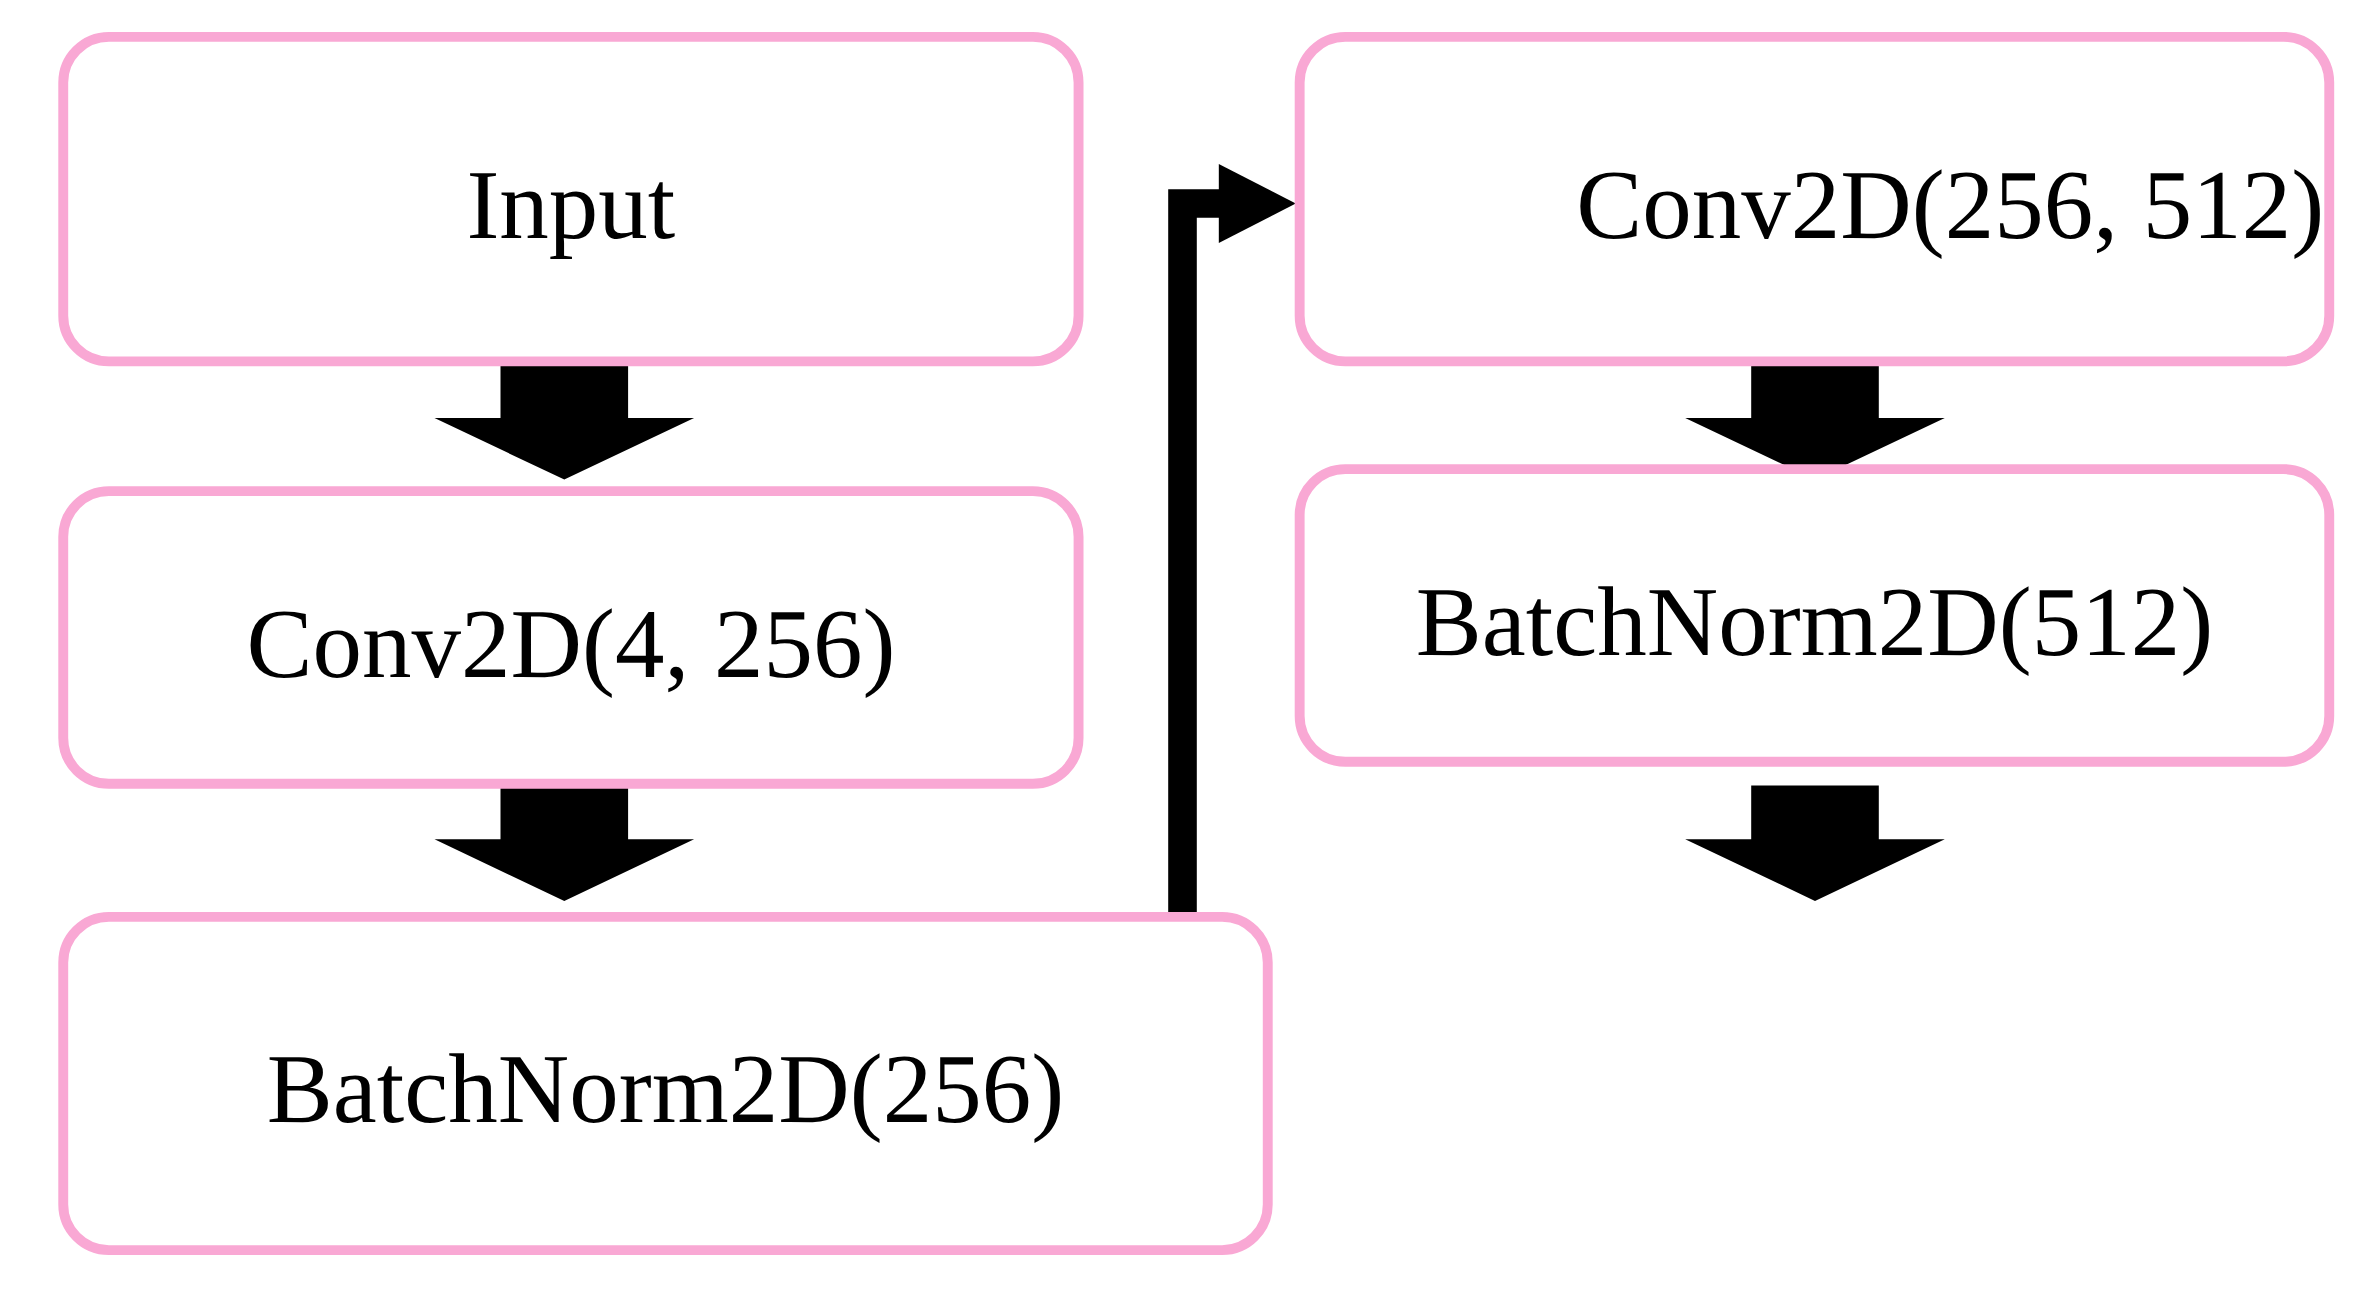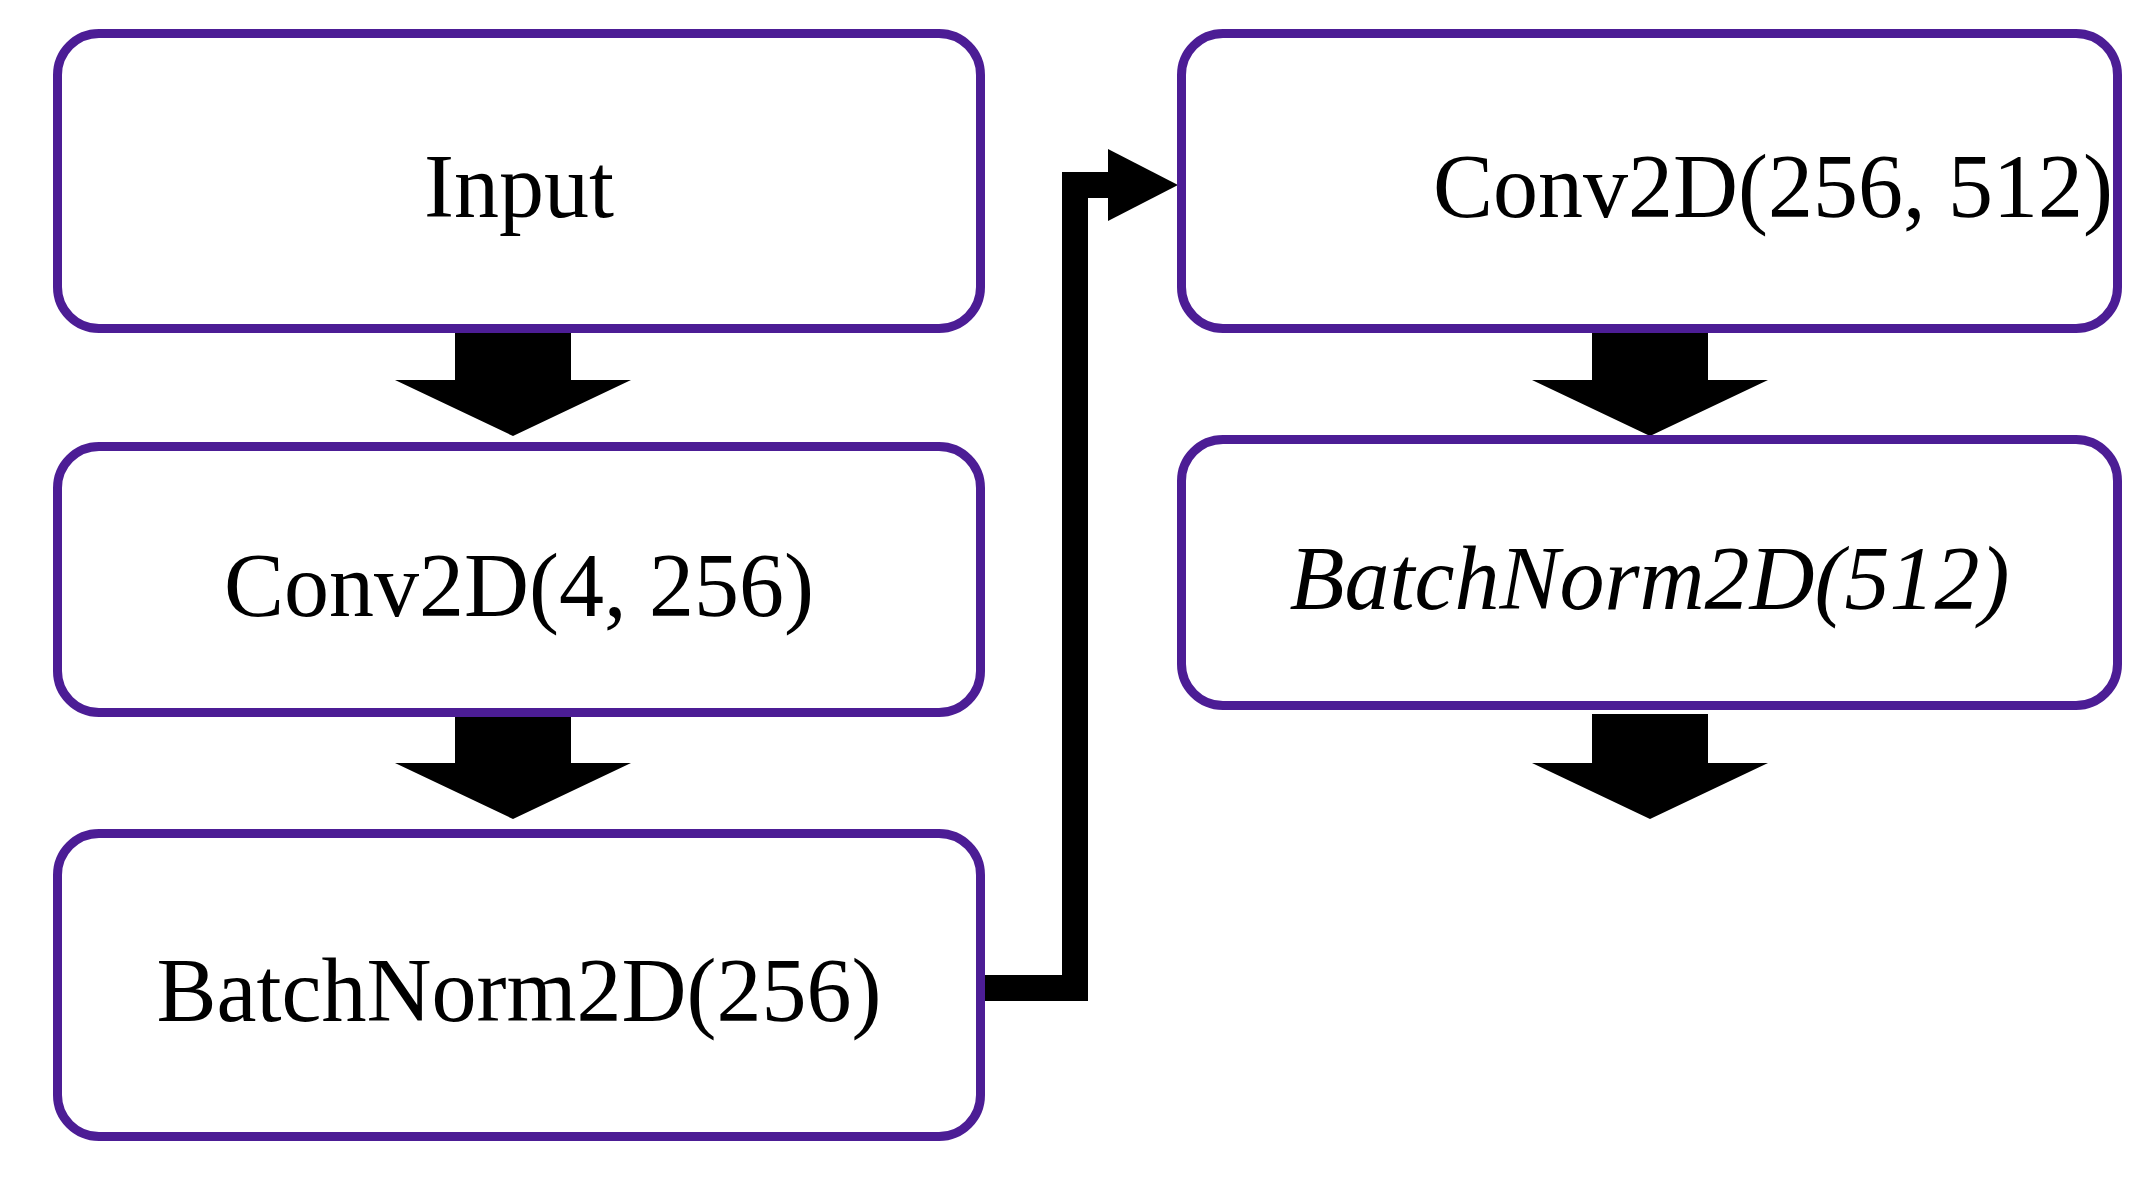--- a/index.html
+++ b/index.html
@@ -12,39 +12,39 @@
     width: 2143px;
     height: 1183px;
     background: #ffffff;
     font-family: "Liberation Serif", "DejaVu Serif", serif;
     overflow: hidden;
   }
   .node {
     position: absolute;
     box-sizing: border-box;
     background: #ffffff;
-    border: 9px solid #4c1d95;
+    border: 9px solid #f9a8d4;
     border-radius: 46px;
     display: flex;
     align-items: center;
     justify-content: center;
     font-size: 90px;
     line-height: 1;
     color: #000000;
     padding-top: 12px;
     white-space: nowrap;
     text-align: center;
   }
   
   .node-input { left: 53px;  top: 29px;  width: 932px; height: 304px; }
   .node-conv1 { left: 53px;  top: 442px; width: 932px; height: 275px; }
-  .node-bn1   { left: 53px;  top: 829px; width: 932px; height: 312px; }
+  .node-bn1   { left: 53px;  top: 829px; width: 1104px; height: 312px; }
   
   .node-conv2 { left: 1177px; top: 29px;  width: 945px; height: 304px; justify-content: flex-end; }
-  .node-bn2   { left: 1177px; top: 435px; width: 945px; height: 275px; font-style: italic; }
+  .node-bn2   { left: 1177px; top: 422px; width: 945px; height: 275px; }
   .node-pool  { left: 1177px; top: 829px; width: 945px; height: 312px; }
 
   .edge-layer {
     position: absolute;
     left: 0;
     top: 0;
     width: 2143px;
     height: 1183px;
     pointer-events: none;
   }

